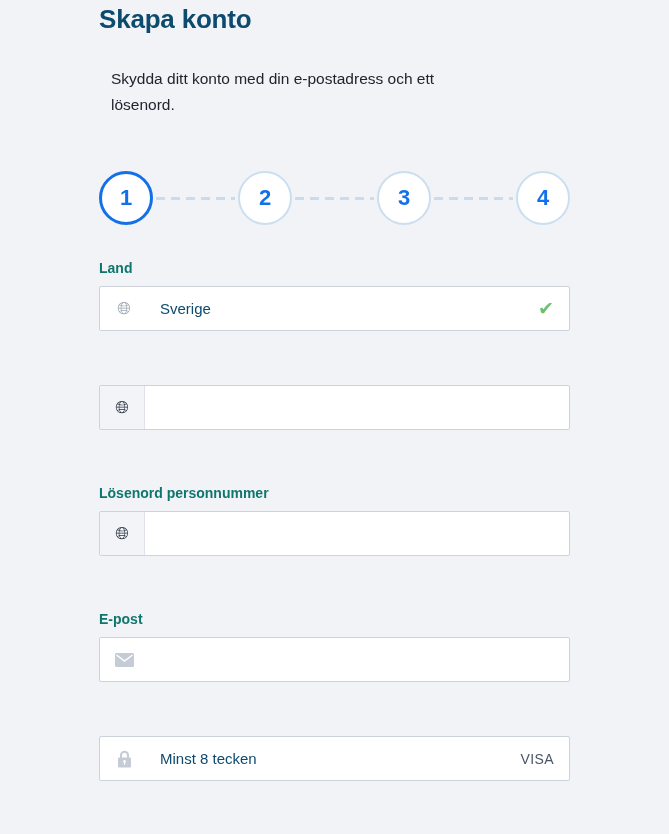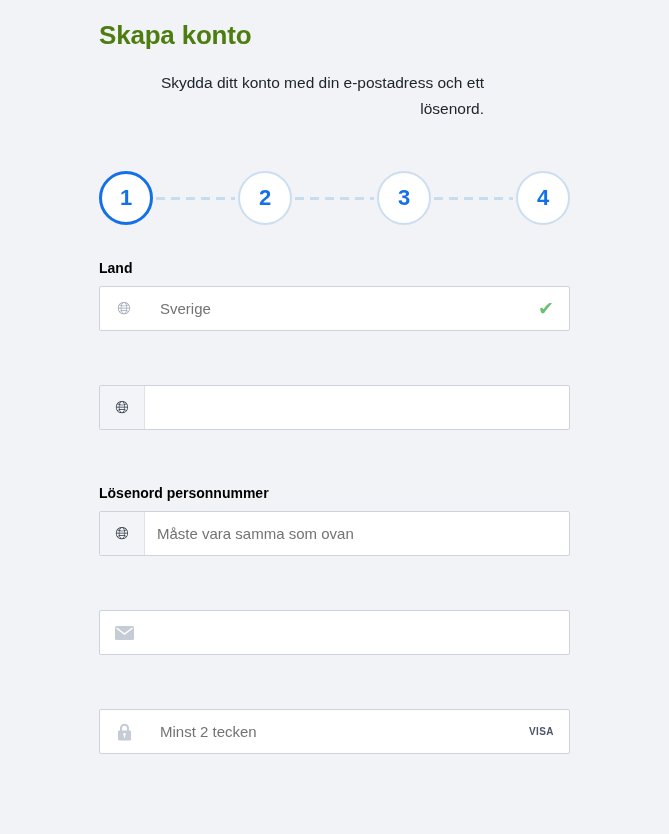--- a/index.html
+++ b/index.html
@@ -16,35 +16,34 @@
     position: relative;
     width: 669px;
     height: 834px;
     padding-left: 99px;
     padding-right: 99px;
   }
 
   
   .page-title {
     margin: 0;
-    padding-top: 18px;
+    padding-top: 2px;
     font-size: 26px;
     line-height: 34px;
     font-weight: bold;
-    color: #4d7c0f;
+    color: #0c4a6e;
     letter-spacing: -0.2px;
   }
   .page-subtitle {
-    margin: 0;
+    margin: 12px;
     padding-top: 18px;
     width: 385px;
     font-size: 15.5px;
     line-height: 26px;
     color: #20242e;
-    text-align: right;
   }
 
   
   .stepper {
     position: absolute;
     left: 99px;
     top: 170px;
     width: 471px;
     height: 56px;
     display: flex;
@@ -81,21 +80,21 @@
     position: absolute;
     left: 99px;
     top: 259px;
     width: 471px;
   }
   .field { margin-bottom: 4px; }
   .field-label {
     display: block;
     font-size: 14px;
     font-weight: bold;
-    color: #000000;
+    color: #0f766e;
     padding-bottom: 9px;
     line-height: 18px;
   }
   .input-row {
     position: relative;
     display: flex;
     align-items: stretch;
     height: 45px;
     background: #ffffff;
     border: 1px solid #cdd3db;
@@ -127,35 +126,35 @@
   .icon-globe-light { font-size: 17px; color: #9aa4b2; line-height: 1; }
 
   .icon-mail { display: block; width: 19px; height: 14px; }
   .icon-lock { display: block; width: 15px; height: 18px; }
 
   .input-text {
     flex: 1 1 auto;
     display: flex;
     align-items: center;
     font-size: 15px;
-    color: #737373;
+    color: #0c4a6e;
     padding-left: 12px;
     white-space: nowrap;
     overflow: hidden;
   }
 
   .suffix {
     display: flex;
     align-items: center;
     padding-right: 15px;
     flex: 0 0 auto;
   }
   .visa-link {
-    font-size: 10px;
-    font-weight: bold;
+    font-size: 14px;
+    font-weight: normal;
     letter-spacing: 0.4px;
     color: #4a5568;
   }
   .check-mark {
     font-size: 19px;
     color: #6cbf73;
     line-height: 1;
   }
 </style>
 </head>
@@ -222,26 +221,26 @@
       </div>
     </div>
     <div class="field-gap"></div>
 
     <div class="field">
       <label class="field-label">Lösenord personnummer</label>
       <div class="input-row">
         <span class="prefix-box">
           <span class="icon-globe-dark">🌐︎</span>
         </span>
-        <span class="input-text">Måste vara samma som ovan</span>
-      </div>
-    </div>
-    <div class="field-gap"></div>
-
-    <div class="field">
+      </div>
+    </div>
+    <div class="field-gap"></div>
+
+    <div class="field">
+      <label class="field-label">E-post</label>
       <div class="input-row">
         <span class="prefix-plain">
           <svg class="icon-mail" viewBox="0 0 19 14" xmlns="http://www.w3.org/2000/svg">
             <rect x="0" y="0" width="19" height="14" rx="1.5" fill="#c5ccd6"></rect>
             <path d="M1.5 2 L9.5 8 L17.5 2" fill="none" stroke="#ffffff" stroke-width="1.4"></path>
           </svg>
         </span>
       </div>
     </div>
     <div class="field-gap"></div>
@@ -249,21 +248,21 @@
     <div class="field">
       <div class="input-row">
         <span class="prefix-plain">
           <svg class="icon-lock" viewBox="0 0 15 18" xmlns="http://www.w3.org/2000/svg">
             <path d="M4 8 V5.2 A3.5 3.5 0 0 1 11 5.2 V8" fill="none" stroke="#c5ccd6" stroke-width="2.1"></path>
             <rect x="1" y="7.5" width="13" height="10" rx="1.3" fill="#c5ccd6"></rect>
             <circle cx="7.5" cy="11.4" r="1.3" fill="#ffffff"></circle>
             <rect x="6.9" y="11.4" width="1.2" height="3.2" fill="#ffffff"></rect>
           </svg>
         </span>
-        <span class="input-text">Minst 2 tecken</span>
+        <span class="input-text">Minst 8 tecken</span>
         <span class="suffix">
           <span class="visa-link">VISA</span>
         </span>
       </div>
     </div>
 
   </div>
 </div>
 
 </body></html>

